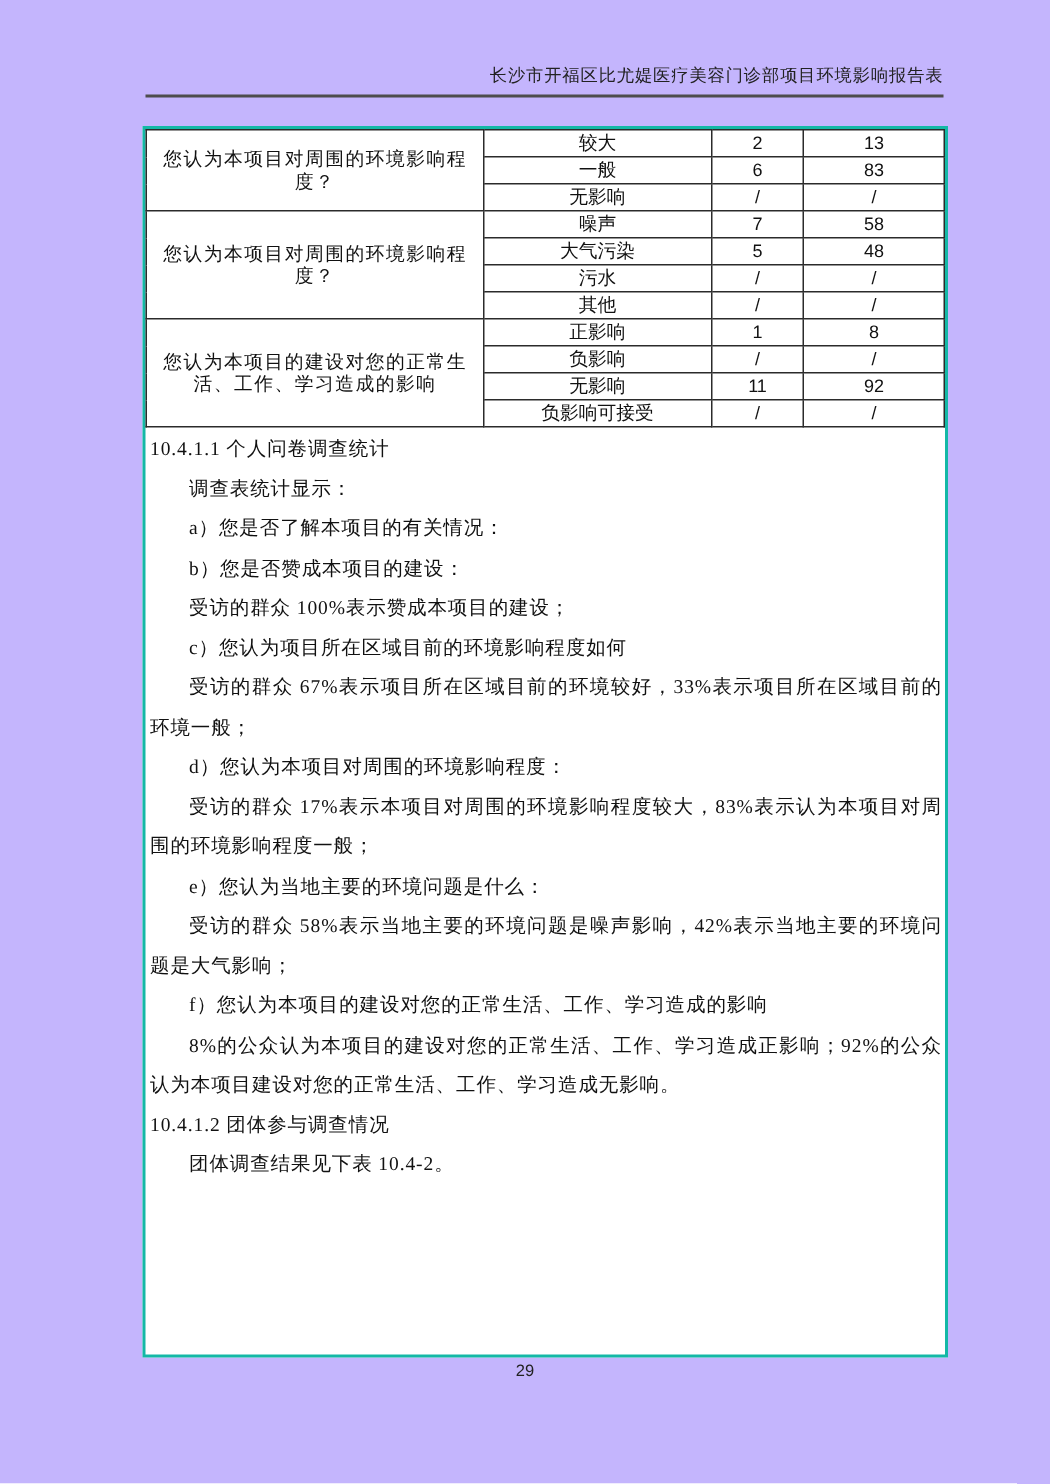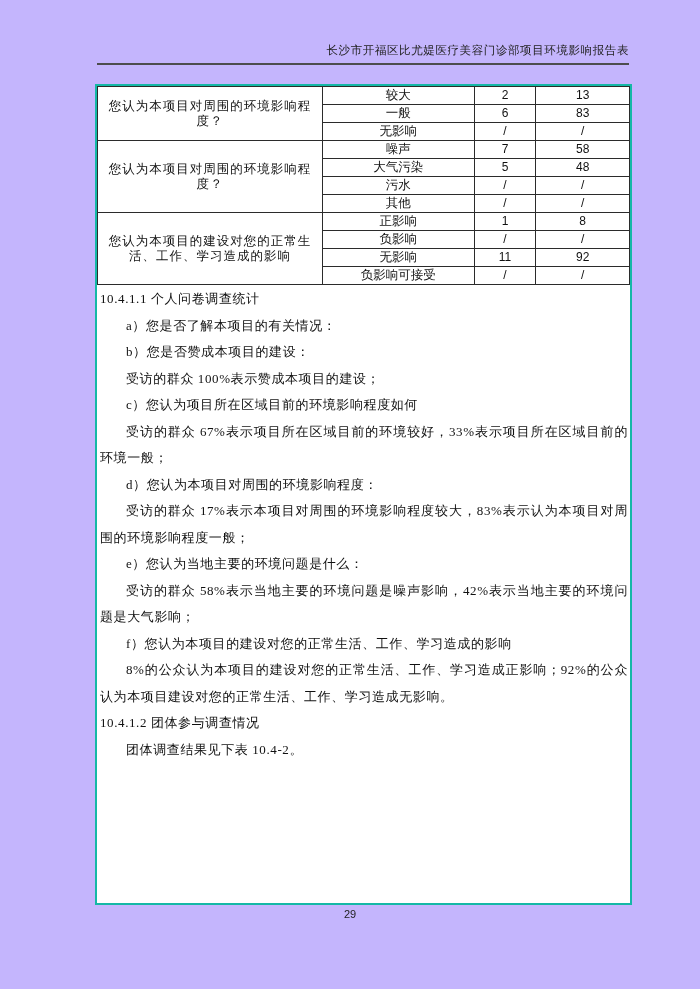--- a/index.html
+++ b/index.html
@@ -169,20 +169,21 @@
           <tr>
             <td>负影响可接受</td>
             <td class="num">/</td>
             <td class="num">/</td>
           </tr>
         </tbody>
     </table>
 
     <div class="body-text">
         <p class="para heading">10.4.1.1 个人问卷调查统计</p>
+        <p class="para indent">调查表统计显示：</p>
         <p class="para indent">a）您是否了解本项目的有关情况：</p>
         <p class="para indent">b）您是否赞成本项目的建设：</p>
         <p class="para indent">受访的群众 100%表示赞成本项目的建设；</p>
         <p class="para indent">c）您认为项目所在区域目前的环境影响程度如何</p>
         <p class="para indent">受访的群众 67%表示项目所在区域目前的环境较好，33%表示项目所在区域目前的环境一般；</p>
         <p class="para indent">d）您认为本项目对周围的环境影响程度：</p>
         <p class="para indent">受访的群众 17%表示本项目对周围的环境影响程度较大，83%表示认为本项目对周围的环境影响程度一般；</p>
         <p class="para indent">e）您认为当地主要的环境问题是什么：</p>
         <p class="para indent">受访的群众 58%表示当地主要的环境问题是噪声影响，42%表示当地主要的环境问题是大气影响；</p>
         <p class="para indent">f）您认为本项目的建设对您的正常生活、工作、学习造成的影响</p>

